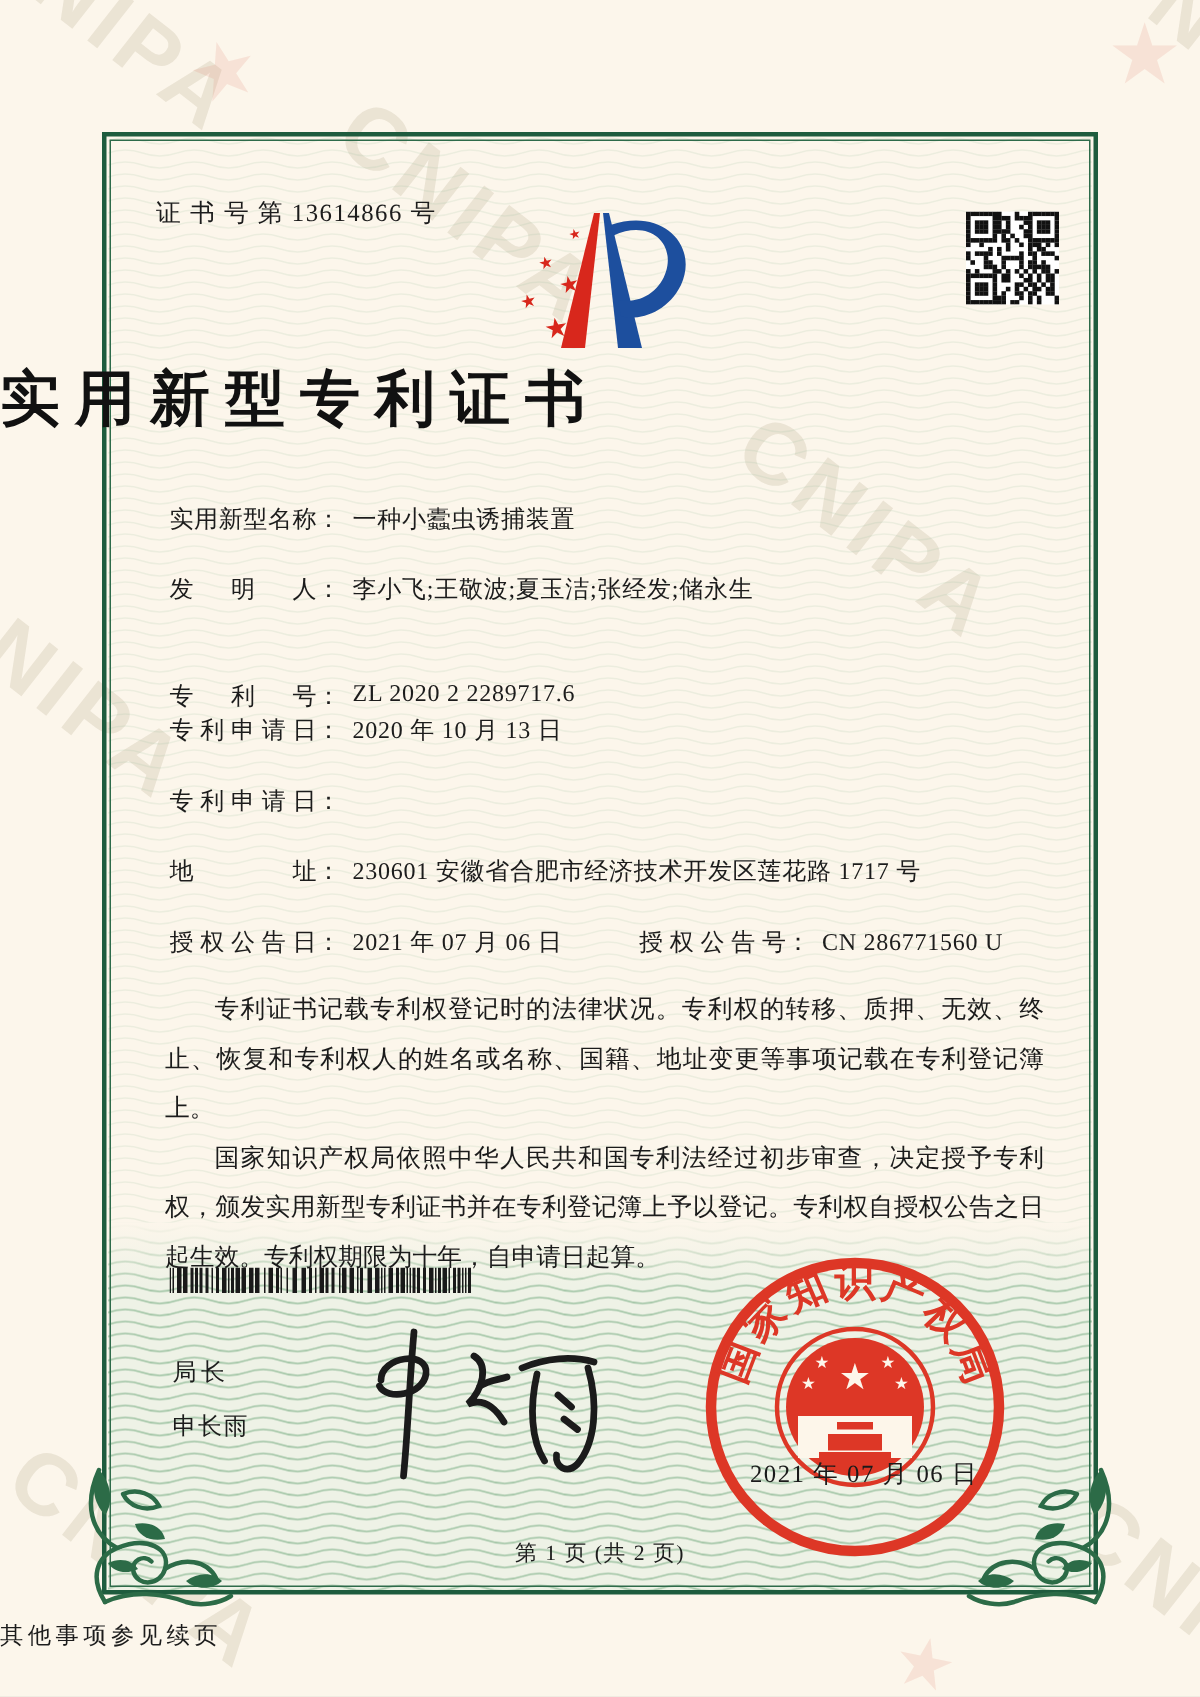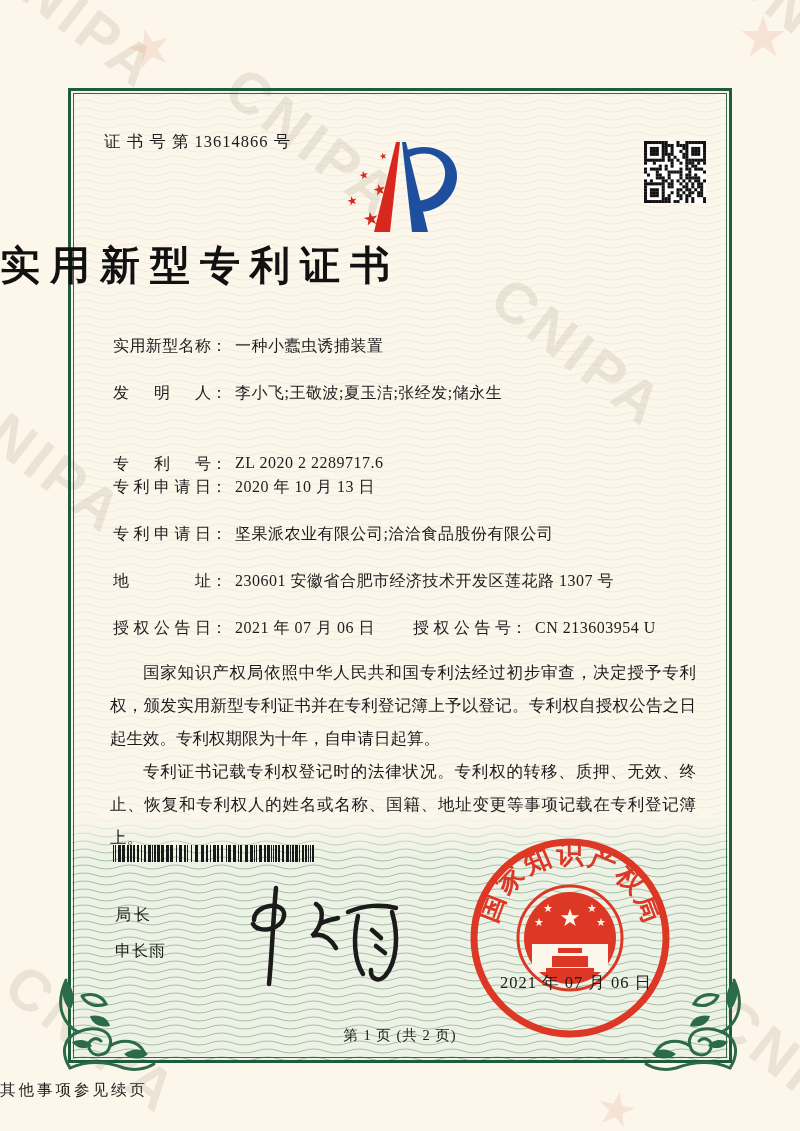--- a/index.html
+++ b/index.html
@@ -31,21 +31,21 @@
   }
   .cert-no{position:absolute;left:104px;top:131px;font-size:16.5px;letter-spacing:1px;}
   .title{
     position:absolute;left:0;right:0;top:238px;text-align:left;
     font-size:40px;font-weight:bold;letter-spacing:10px;color:#111;
   }
   .field-row{position:absolute;left:113px;width:600px;font-size:16px;display:flex;align-items:flex-start;}
   .flabel{display:inline-block;width:98px;text-align:justify;text-align-last:justify;}
   .fcolon{margin-right:8px;}
   .fvalue{letter-spacing:0.5px;white-space:nowrap;}
-  .grant2{position:absolute;left:300px;top:0;display:flex;align-items:baseline;}
+  .grant2{position:absolute;left:313px;top:0;display:flex;align-items:baseline;}
   .paras{
     position:absolute;left:110px;top:656px;width:586px;
     font-size:16.5px;line-height:33px;text-align:justify;color:#1b1b1b;
   }
   .paras p{margin:0;text-indent:2em;}
   .official-title{position:absolute;left:115px;top:905px;font-size:16px;letter-spacing:3px;}
   .official-name{position:absolute;left:115px;top:941px;font-size:16px;letter-spacing:1px;}
   .seal-date{
     position:absolute;left:490px;top:972px;width:172px;text-align:center;
     font-size:16.5px;letter-spacing:1px;color:#1a1a1a;z-index:7;
@@ -396,41 +396,40 @@
       <span class="fvalue">ZL 2020 2 2289717.6</span>
   </div>
   <div class="field-row z4" style="top:477px">
     <span class="flabel">专利申请日</span>
       <span class="fcolon">：</span>
       <span class="fvalue">2020 年 10 月 13 日</span>
   </div>
   <div class="field-row z4" style="top:524px">
     <span class="flabel">专利申请日</span>
       <span class="fcolon">：</span>
-      <span class="fvalue">坚果派农业有限公司;洽洽食品股份有限公司</span>
   </div>
   <div class="field-row z4" style="top:571px">
     <span class="flabel">地址</span>
       <span class="fcolon">：</span>
-      <span class="fvalue">230601 安徽省合肥市经济技术开发区莲花路 1307 号</span>
+      <span class="fvalue">230601 安徽省合肥市经济技术开发区莲花路 1717 号</span>
   </div>
   <div class="field-row z4" style="top:618px">
     <span class="flabel">授权公告日</span>
       <span class="fcolon">：</span>
       <span class="fvalue">2021 年 07 月 06 日</span>
     <span class="grant2">
       <span class="flabel">授权公告号</span>
         <span class="fcolon">：</span>
-        <span class="fvalue">CN 213603954 U</span>
+        <span class="fvalue">CN 286771560 U</span>
     </span>
   </div>
 
   <div class="paras z4">
+    <p>专利证书记载专利权登记时的法律状况。专利权的转移、质押、无效、终止、恢复和专利权人的姓名或名称、国籍、地址变更等事项记载在专利登记簿上。</p>
     <p>国家知识产权局依照中华人民共和国专利法经过初步审查，决定授予专利权，颁发实用新型专利证书并在专利登记簿上予以登记。专利权自授权公告之日起生效。专利权期限为十年，自申请日起算。</p>
-    <p>专利证书记载专利权登记时的法律状况。专利权的转移、质押、无效、终止、恢复和专利权人的姓名或名称、国籍、地址变更等事项记载在专利登记簿上。</p>
   </div>
 
   <svg id="barcode-svg" class="abs z4" width="204" height="17" style="left:113px;top:845px" fill="#191919">
       <rect x="0" y="0" width="1" height="17"></rect>
       <rect x="2" y="0" width="1" height="17"></rect>
       <rect x="5" y="0" width="3" height="17"></rect>
       <rect x="9" y="0" width="3" height="17"></rect>
       <rect x="14" y="0" width="2" height="17"></rect>
       <rect x="17" y="0" width="2" height="17"></rect>
       <rect x="20" y="0" width="2" height="17"></rect>

